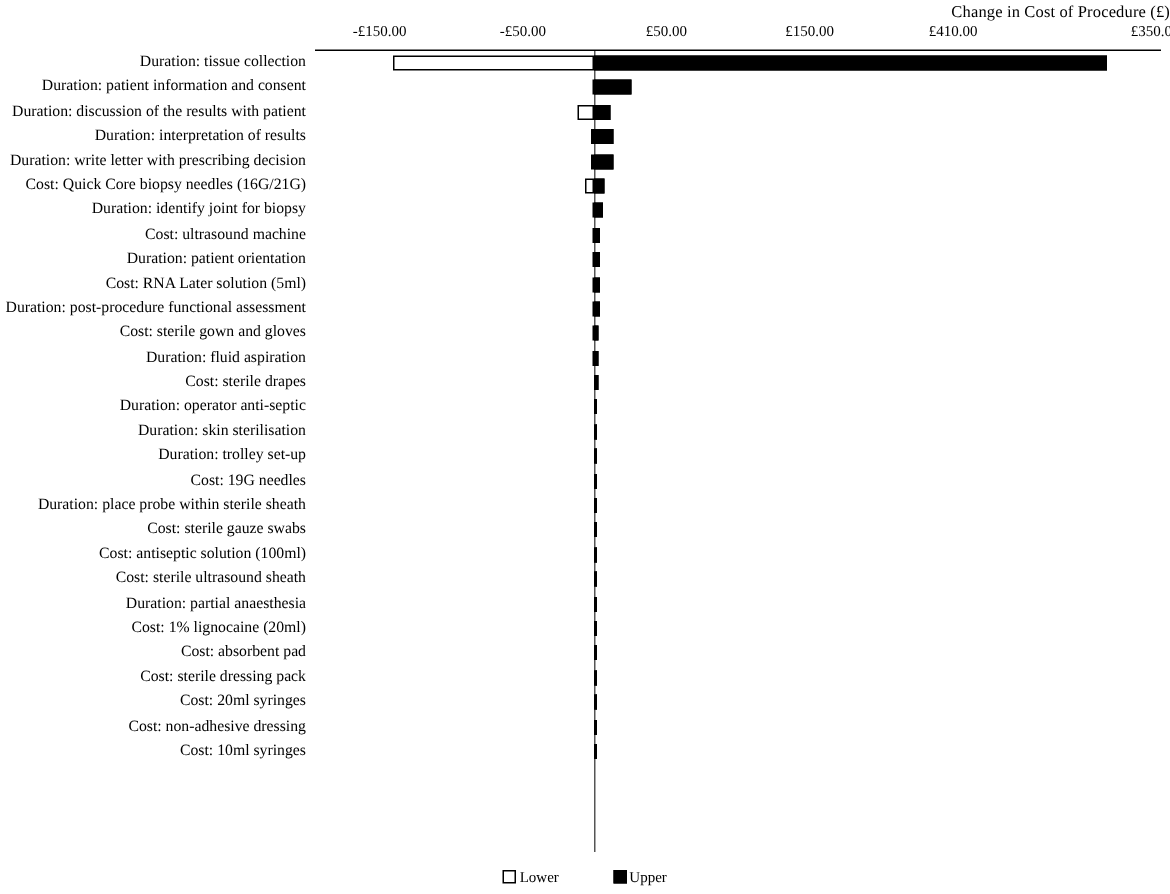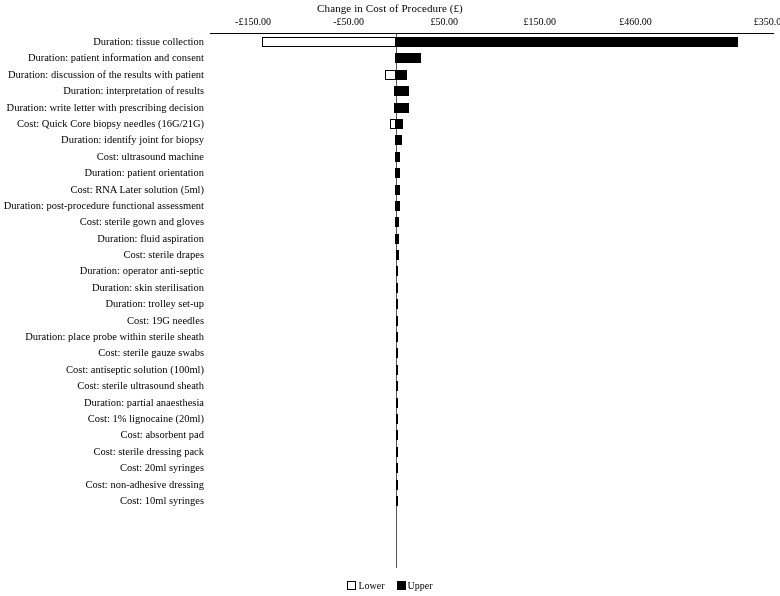--- a/index.html
+++ b/index.html
@@ -17,21 +17,21 @@
   #tornado-chart {
     position: relative;
     width: 780px;
     height: 596px;
   }
   .chart-title {
     position: absolute;
     top: 2px;
     left: 0;
     width: 780px;
-    text-align: center;
+    text-align: right;
     font-size: 11px;
     letter-spacing: 0.1px;
   }
   .axis-area {
     position: absolute;
     left: 210px;
     top: 16px;
     width: 564px;
     height: 16px;
   }
@@ -102,21 +102,21 @@
   .legend {
     position: absolute;
     left: 0;
     top: 580px;
     width: 780px;
     text-align: center;
     font-size: 10px;
   }
   .legend-item {
     display: inline-block;
-    margin: 0 6px;
+    margin: 0 18px;
     white-space: nowrap;
   }
   .legend-swatch {
     display: inline-block;
     width: 7px;
     height: 7px;
     border: 1px solid #000000;
     margin-right: 2px;
     vertical-align: -1px;
   }
@@ -129,21 +129,21 @@
 
 <div id="tornado-chart">
 
   <div class="chart-title">Change in Cost of Procedure (£)</div>
 
   <div class="axis-area">
       <div class="tick-label" style="left: 43.0169px;">-£150.00</div>
       <div class="tick-label" style="left: 138.61px;">-£50.00</div>
       <div class="tick-label" style="left: 234.203px;">£50.00</div>
       <div class="tick-label" style="left: 329.797px;">£150.00</div>
-      <div class="tick-label" style="left: 425.39px;">£460.00</div>
+      <div class="tick-label" style="left: 425.39px;">£410.00</div>
       <div class="tick-label" style="left: 543px; margin-left: 17px;">£350.00</div>
     </div>
   <div class="axis-line"></div>
 
   <div class="plot">
     <div class="zero-line" style="left: 186.407px;"></div>
     <div class="rows">
         <div class="row">
           <div class="row-label">Duration: tissue collection</div>
           <div class="bar bar-lower" style="left: 51.6203px; width: 134.786px;"></div>

